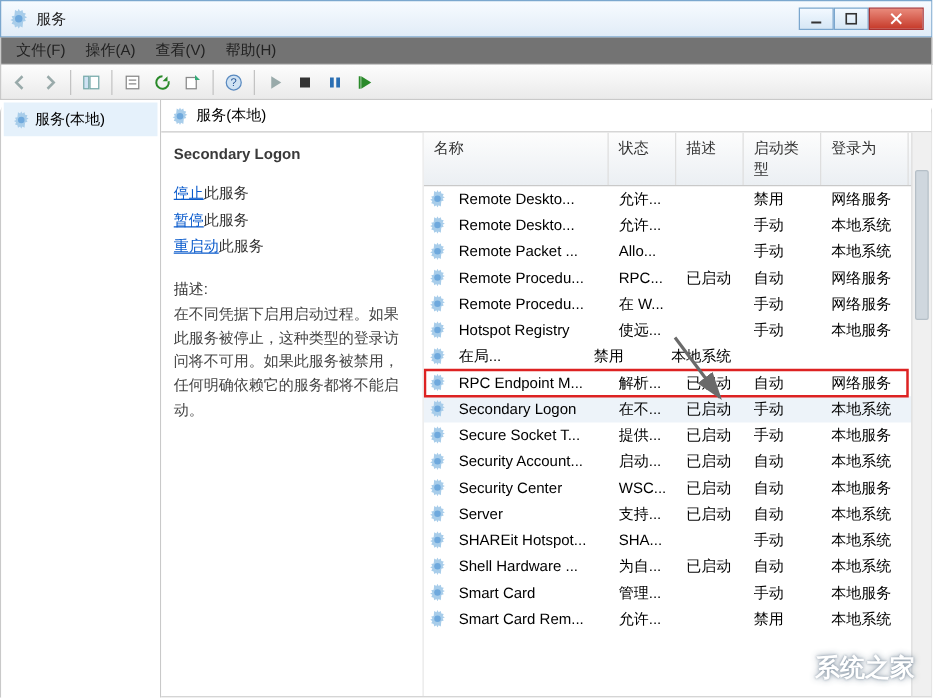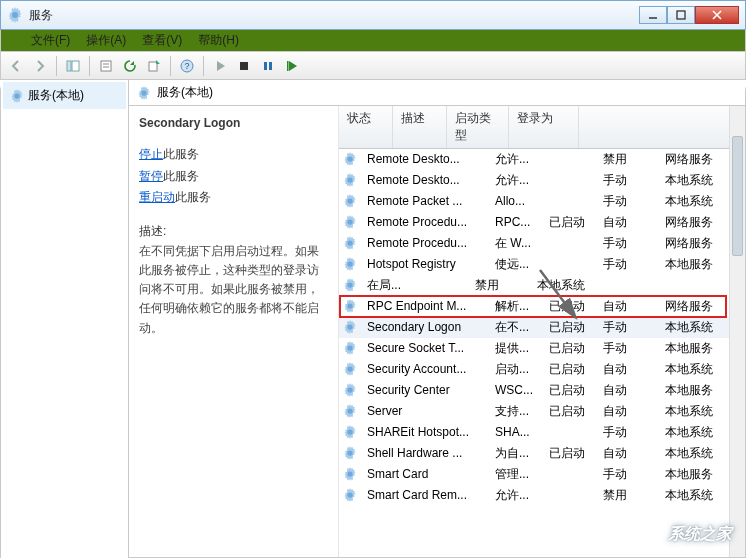--- a/index.html
+++ b/index.html
@@ -7,21 +7,21 @@
 
 
 .titlebar { height: 30px; background: linear-gradient(#f7fbff,#e1ecf7); border: 1px solid #7ba7ce; display: flex; align-items: center; padding: 4px 6px; }
 .titlebar .icon { width: 16px; height: 16px; margin-right: 6px; }
 .titlebar .title { font-size: 12px; color: #222; flex: 1; }
 .winbtns { display: flex; gap: 0; }
 .winbtn { width: 28px; height: 18px; border: 1px solid #7ba7ce; background: linear-gradient(#f3f9ff,#d6e7f5); display: flex; align-items: center; justify-content: center; font-size: 10px; color: #333; }
 .winbtn.close { background: linear-gradient(#e98a7b,#c63a2a); color: #fff; border-color: #a33; width: 44px; }
 
 
-.menubar { height: 22px; background: #4d7c0f; border: 1px solid #c9c9c9; border-top: none; display: flex; align-items: center; padding: 0 22px; font-size: 12px; color: #222; }
+.menubar { height: 22px; background: #737373; border: 1px solid #c9c9c9; border-top: none; display: flex; align-items: center; padding: 0 4px; font-size: 12px; color: #222; }
 .menubar .item { padding: 0 8px; }
 
 
 .toolbar { height: 28px; background: linear-gradient(#fdfdfd,#eaeaea); border: 1px solid #c9c9c9; border-top: none; display: flex; align-items: center; gap: 2px; padding: 0 4px; }
 .tbtn { width: 22px; height: 22px; border: 1px solid transparent; display: flex; align-items: center; justify-content: center; }
 .tbtn svg { width: 14px; height: 14px; }
 .sep { width: 1px; height: 20px; background: #c3c3c3; margin: 0 3px; }
 
 
 .main { display: flex; height: 500px; border-left: 1px solid #c9c9c9; border-right: 1px solid #c9c9c9; border-bottom: 1px solid #c9c9c9; position: relative; border-radius: 11px; }
@@ -54,21 +54,21 @@
 
 
 .tabs { height: 22px; display: flex; align-items: flex-end; gap: 0; padding-left: 4px; border-top: 1px solid #c9c9c9; background: #f7f7f7; font-size: 11px; }
 .tab { border: 1px solid #b9b9b9; border-bottom: none; padding: 2px 10px; background: #fff; color: #333; margin-right: -1px; border-radius: 2px 2px 0 0; }
 
 
 .gearsvg circle.ctr { fill: #6fa9dd; }
 .gearsvg path.teeth { fill: #a8cdea; }
 
 
-.watermark { position: absolute; right: 14px; bottom: 6px; font-size: 16px; color: #fff; font-style: italic; font-weight: bold; text-shadow: 0 0 6px #789, 0 0 2px #789; display: flex; align-items: center; gap: 20px; opacity: .9; pointer-events: none; }
+.watermark { position: absolute; right: 14px; bottom: 6px; font-size: 20px; color: #fff; font-weight: bold; text-shadow: 0 0 6px #789, 0 0 2px #789; display: flex; align-items: center; gap: 20px; opacity: .9; pointer-events: none; }
 .watermark svg { width: 36px; height: 36px; }
 
 
 .arrow { position: absolute; pointer-events: none; }
 
 .scrollbar { position:absolute; right:0; top:26px; bottom:22px; width:16px; background:#f0f0f0; border-left:1px solid #ddd;}
 .thumb{ position:absolute; left:2px; right:2px; top:30px; height:120px; background:#cfd7de; border:1px solid #b5bfc7; border-radius:2px;}
 </style>
 </head>
 <body>
@@ -209,20 +209,21 @@
           <div><span class="link">停止</span><span>此服务</span></div>
           <div><span class="link">暂停</span><span>此服务</span></div>
           <div><span class="link">重启动</span><span>此服务</span></div>
         </div>
         <div class="desc-label">描述:</div>
         <div class="desc">在不同凭据下启用启动过程。如果此服务被停止，这种类型的登录访问将不可用。如果此服务被禁用，任何明确依赖它的服务都将不能启动。</div>
       </div>
 
       <div class="listcol" id="listcol">
         <div class="listhdr">
+          <div class="col c-name">名称</div>
           <div class="col c-stat">状态</div>
           <div class="col c-desc">描述</div>
           <div class="col c-start">启动类型</div>
           <div class="col c-logon">登录为</div>
         </div>
         <div id="rows">
             <div class="row">
               <span class="svc-icon"><svg viewBox="0 0 16 16" class="gearsvg">
                   <path class="teeth" d="M8 0l1 2 2-1 .5 2.2 2.2.5-1 2 2 1-2 1 1 2-2.2.5L11 15l-2-1-1 2-1-2-2 1-.5-2.2L2.3 12l1-2-2-1 2-1-1-2 2.2-.5L5 1l2 1z"></path>
                   <circle class="ctr" cx="8" cy="8" r="3"></circle>

